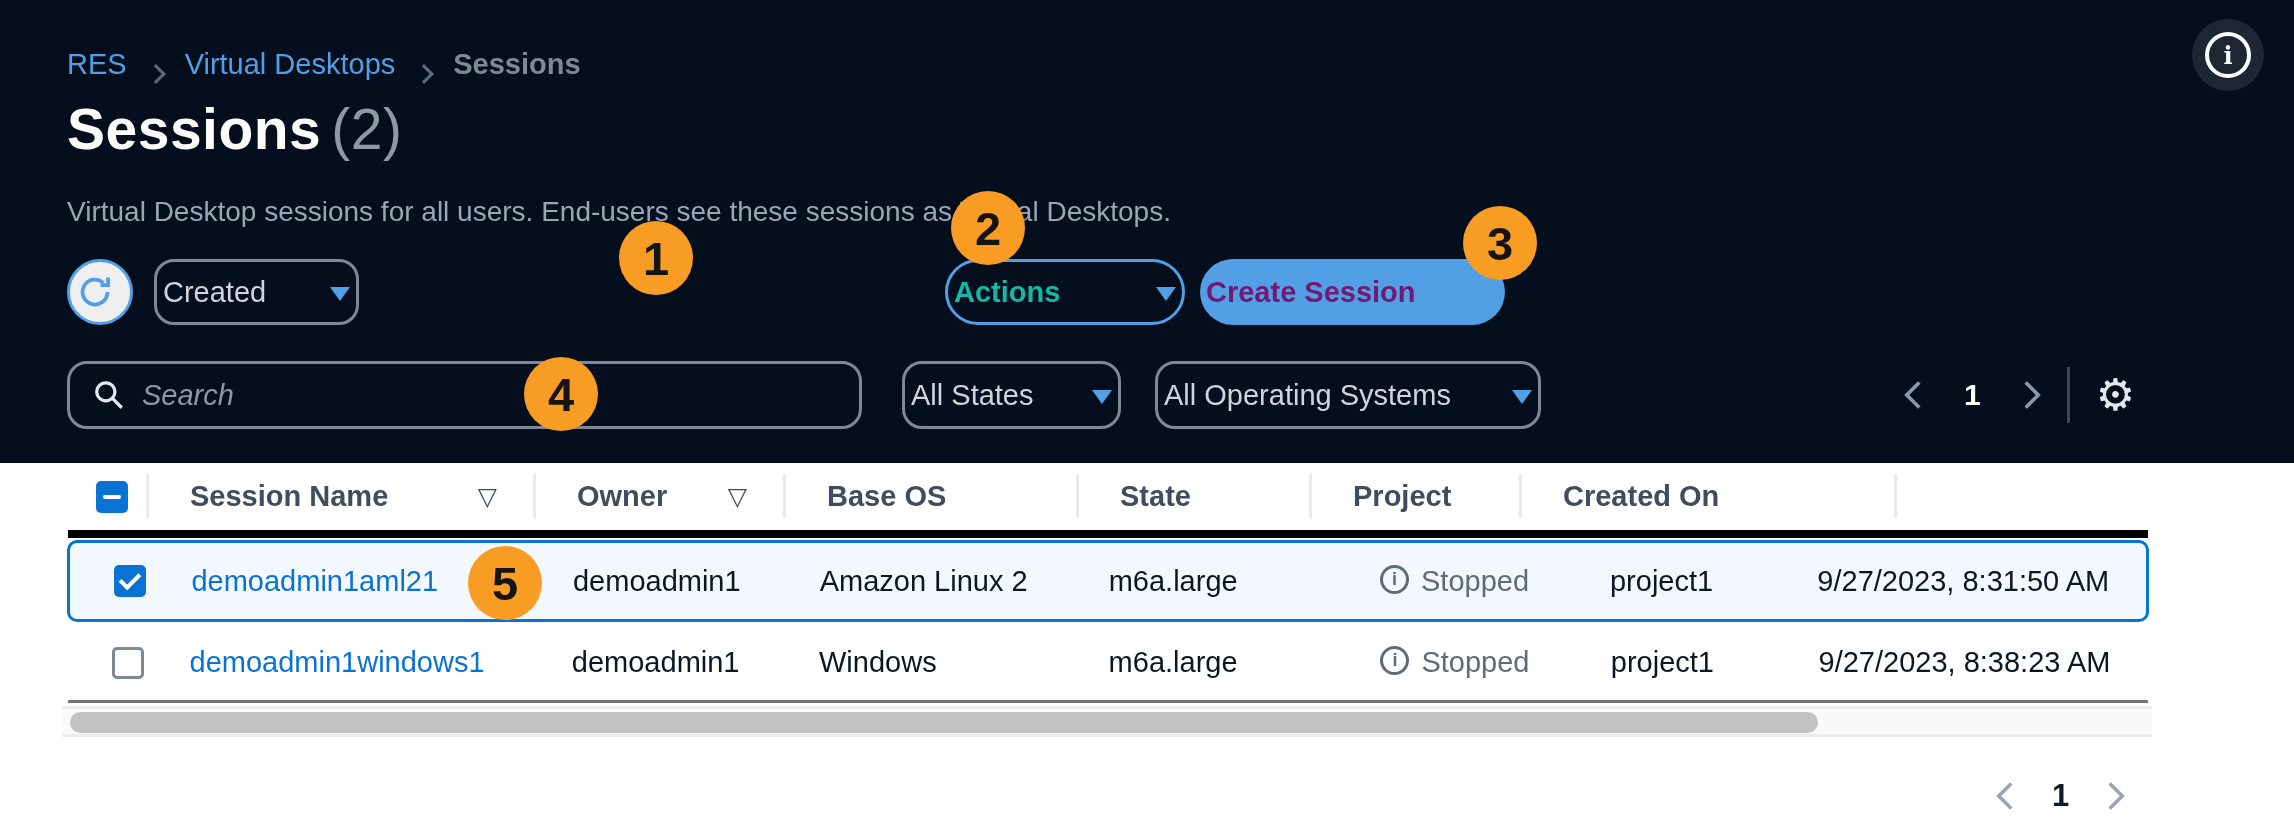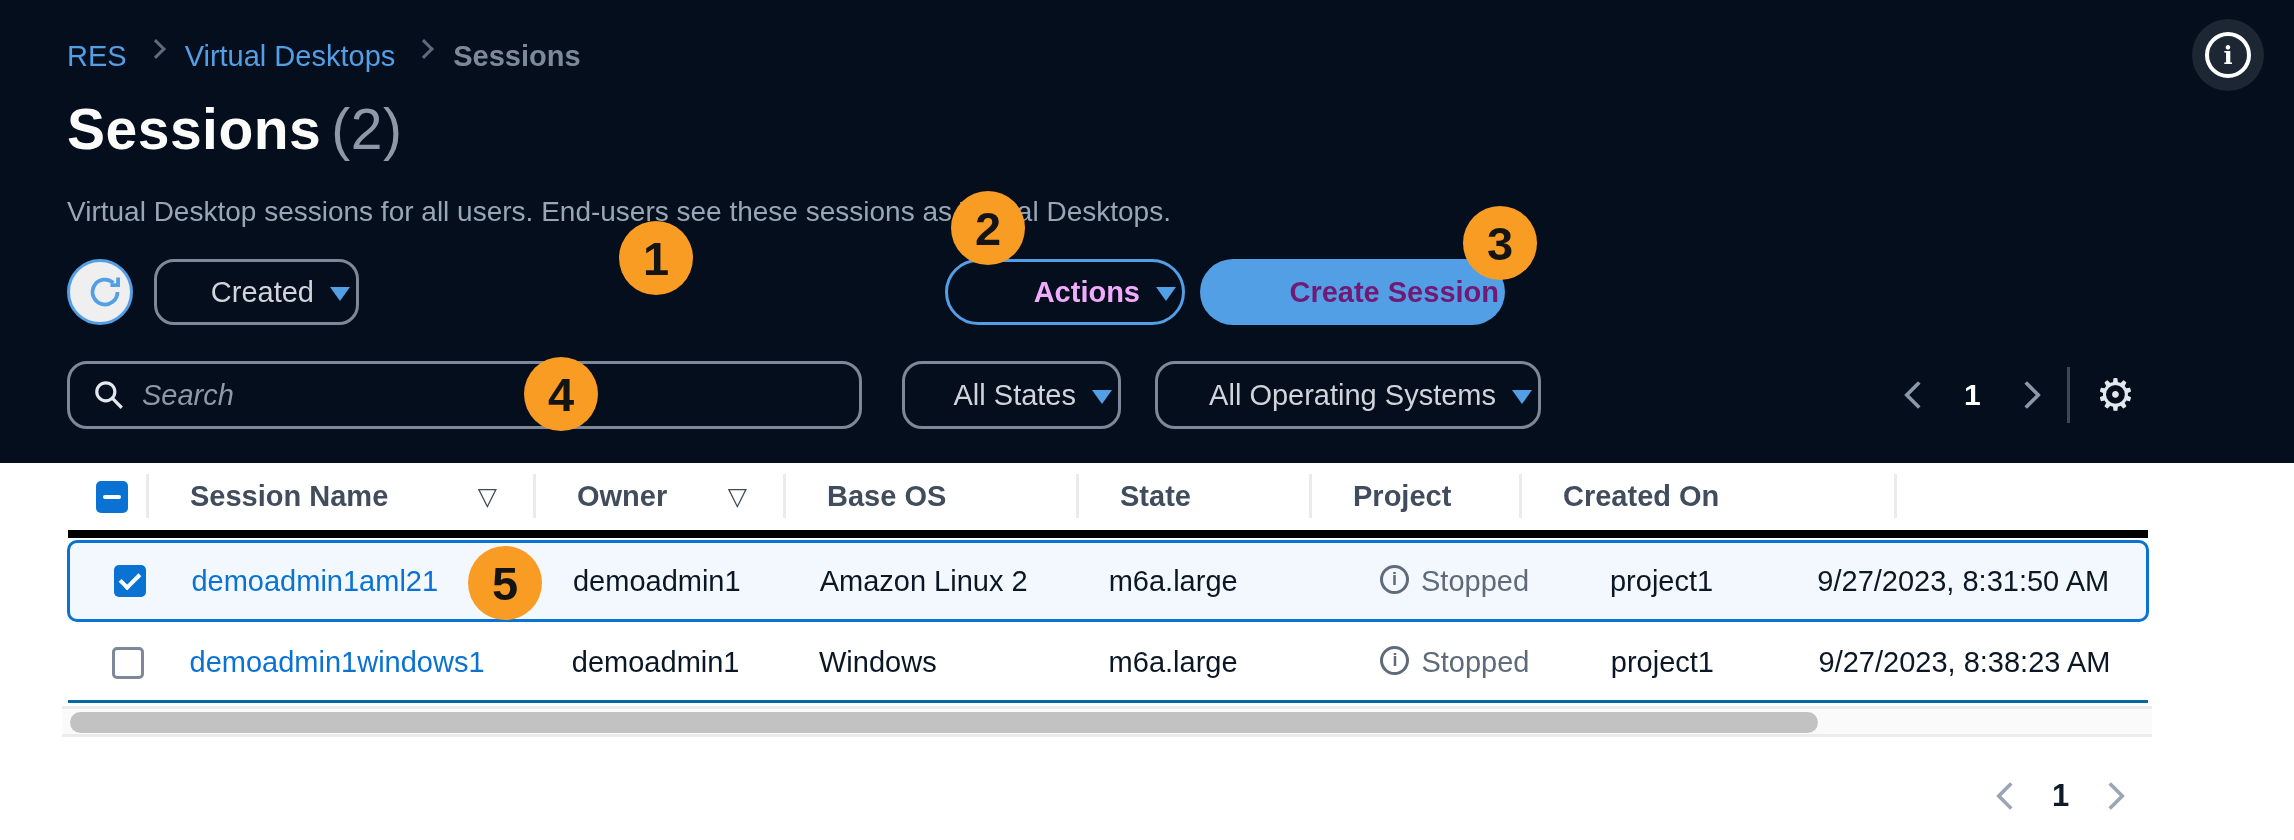--- a/index.html
+++ b/index.html
@@ -3,32 +3,32 @@
 <meta charset="utf-8">
 <style>
   html,body{margin:0;padding:0;background:#ffffff;}
   .app{
     position:relative;width:2294px;height:840px;overflow:hidden;
     font-family:"Liberation Sans","DejaVu Sans",sans-serif;
     background:#ffffff;
   }
   
   .dark{position:absolute;top:0;left:0;width:2294px;height:463px;background:#050e1d;}
-  .breadcrumb{position:absolute;left:67px;top:40px;display:flex;align-items:flex-start;gap:22px;font-size:29px;}
+  .breadcrumb{position:absolute;left:67px;top:48px;display:flex;align-items:flex-end;gap:22px;font-size:29px;}
   .crumb-link{color:#539fe5;text-decoration:none;cursor:pointer;}
   .crumb-current{color:#7d8998;font-weight:700;}
   .crumb-sep{display:inline-block;width:11px;height:11px;border-top:3px solid #5e6b7d;border-right:3px solid #5e6b7d;transform:rotate(45deg);margin-top:2px;}
   .page-title{position:absolute;left:67px;top:96px;font-size:57px;color:#fbfbfa;font-weight:800;letter-spacing:.5px;}
   .page-title .count{color:#8d99a8;font-weight:400;margin-left:10px;}
   .description{position:absolute;left:67px;top:196px;font-size:28px;color:#98a6b5;}
 
   
-  .ctl{position:absolute;box-sizing:border-box;height:66px;display:flex;align-items:center;justify-content:flex-end;}
+  .ctl{position:absolute;box-sizing:border-box;height:66px;display:flex;align-items:center;justify-content:space-between;}
   .btn-outline-gray{border:3px solid #7d8998;border-radius:20px;color:#d1d5db;font-size:29px;background:transparent;gap:16px;}
-  .btn-outline-blue{border:3px solid #539fe5;border-radius:33px;color:#f0abfc;font-weight:700;font-size:29px;background:transparent;gap:16px;}
+  .btn-outline-blue{border:3px solid #539fe5;border-radius:33px;color:#14b8a6;font-weight:700;font-size:29px;background:transparent;gap:16px;}
   .btn-primary{background:#539fe5;border-radius:33px;color:#701a75;font-weight:700;font-size:29px;border:none;}
   .refresh-btn{left:67px;top:259px;width:66px;border:3px solid #539fe5;border-radius:50%;}
   .created-btn{left:154px;top:259px;width:205px;}
   .date-field{left:378px;top:259px;width:553px;justify-content:flex-start;padding-left:24px;gap:20px;cursor:pointer;}
   .actions-btn{left:945px;top:259px;width:240px;}
   .create-btn{left:1200px;top:259px;width:305px;}
   .caret-down{display:inline-block;width:0;height:0;border-left:10px solid transparent;border-right:10px solid transparent;border-top:14px solid #539fe5;margin-top:4px;}
 
   
   .search-box{left:67px;top:361px;width:795px;height:68px;border:3px solid #7d8998;border-radius:20px;justify-content:flex-start;padding-left:22px;gap:14px;}
@@ -57,21 +57,21 @@
   .sort-caret{font-family:"DejaVu Sans",sans-serif;font-size:25px;color:#414d5c;margin-left:auto;margin-right:36px;cursor:pointer;}
   .checkbox{box-sizing:border-box;width:32px;height:32px;border-radius:5px;display:flex;align-items:center;justify-content:center;cursor:pointer;}
   .cb-filled{background:#0972d3;}
   .cb-empty{background:#ffffff;border:3px solid #7d8998;}
   .minus{width:18px;height:4px;background:#ffffff;border-radius:2px;}
   .tick{width:16px;height:8px;border-left:4px solid #ffffff;border-bottom:4px solid #ffffff;transform:rotate(-45deg);margin-bottom:5px;}
   .cb-cell{display:flex;align-items:center;justify-content:flex-start;padding-left:28px;box-sizing:border-box;}
 
   .row{position:absolute;left:68px;width:2080px;display:flex;align-items:center;box-sizing:border-box;font-size:29px;color:#0b1724;}
   .row1{top:77px;height:82px;background:#f2f8fd;border:3px solid #0972d3;border-radius:10px;left:67px;width:2082px;}
-  .row2{top:162px;height:78px;background:#ffffff;border-bottom:3px solid #0369a1;}
+  .row2{top:162px;height:78px;background:#ffffff;border-bottom:3px solid #737373;}
   .td{box-sizing:border-box;padding-left:44px;display:flex;align-items:flex-start;gap:12px;overflow:hidden;white-space:nowrap;}
   .cell-link{color:#0972d3;cursor:pointer;text-decoration:none;}
   .state-cell{color:#5f6b7a;}
   .info-i{box-sizing:border-box;width:29px;height:29px;border:3px solid #5f6b7a;border-radius:50%;display:inline-flex;align-items:center;justify-content:center;color:#5f6b7a;font-weight:700;font-size:18px;flex:0 0 auto;}
 
   .hscroll{position:absolute;top:243px;left:62px;width:2090px;height:31px;background:#fafafa;border-top:3px solid #ececec;border-bottom:3px solid #ececec;box-sizing:border-box;}
   .hscroll-thumb{position:absolute;left:8px;top:3px;width:1748px;height:21px;background:#c2c2c2;border-radius:11px;cursor:grab;}
 
   .bottom-pagination{position:absolute;top:315px;left:2000px;display:flex;align-items:center;gap:32px;}
   .bp-chev{color:#9aa5b5;}

